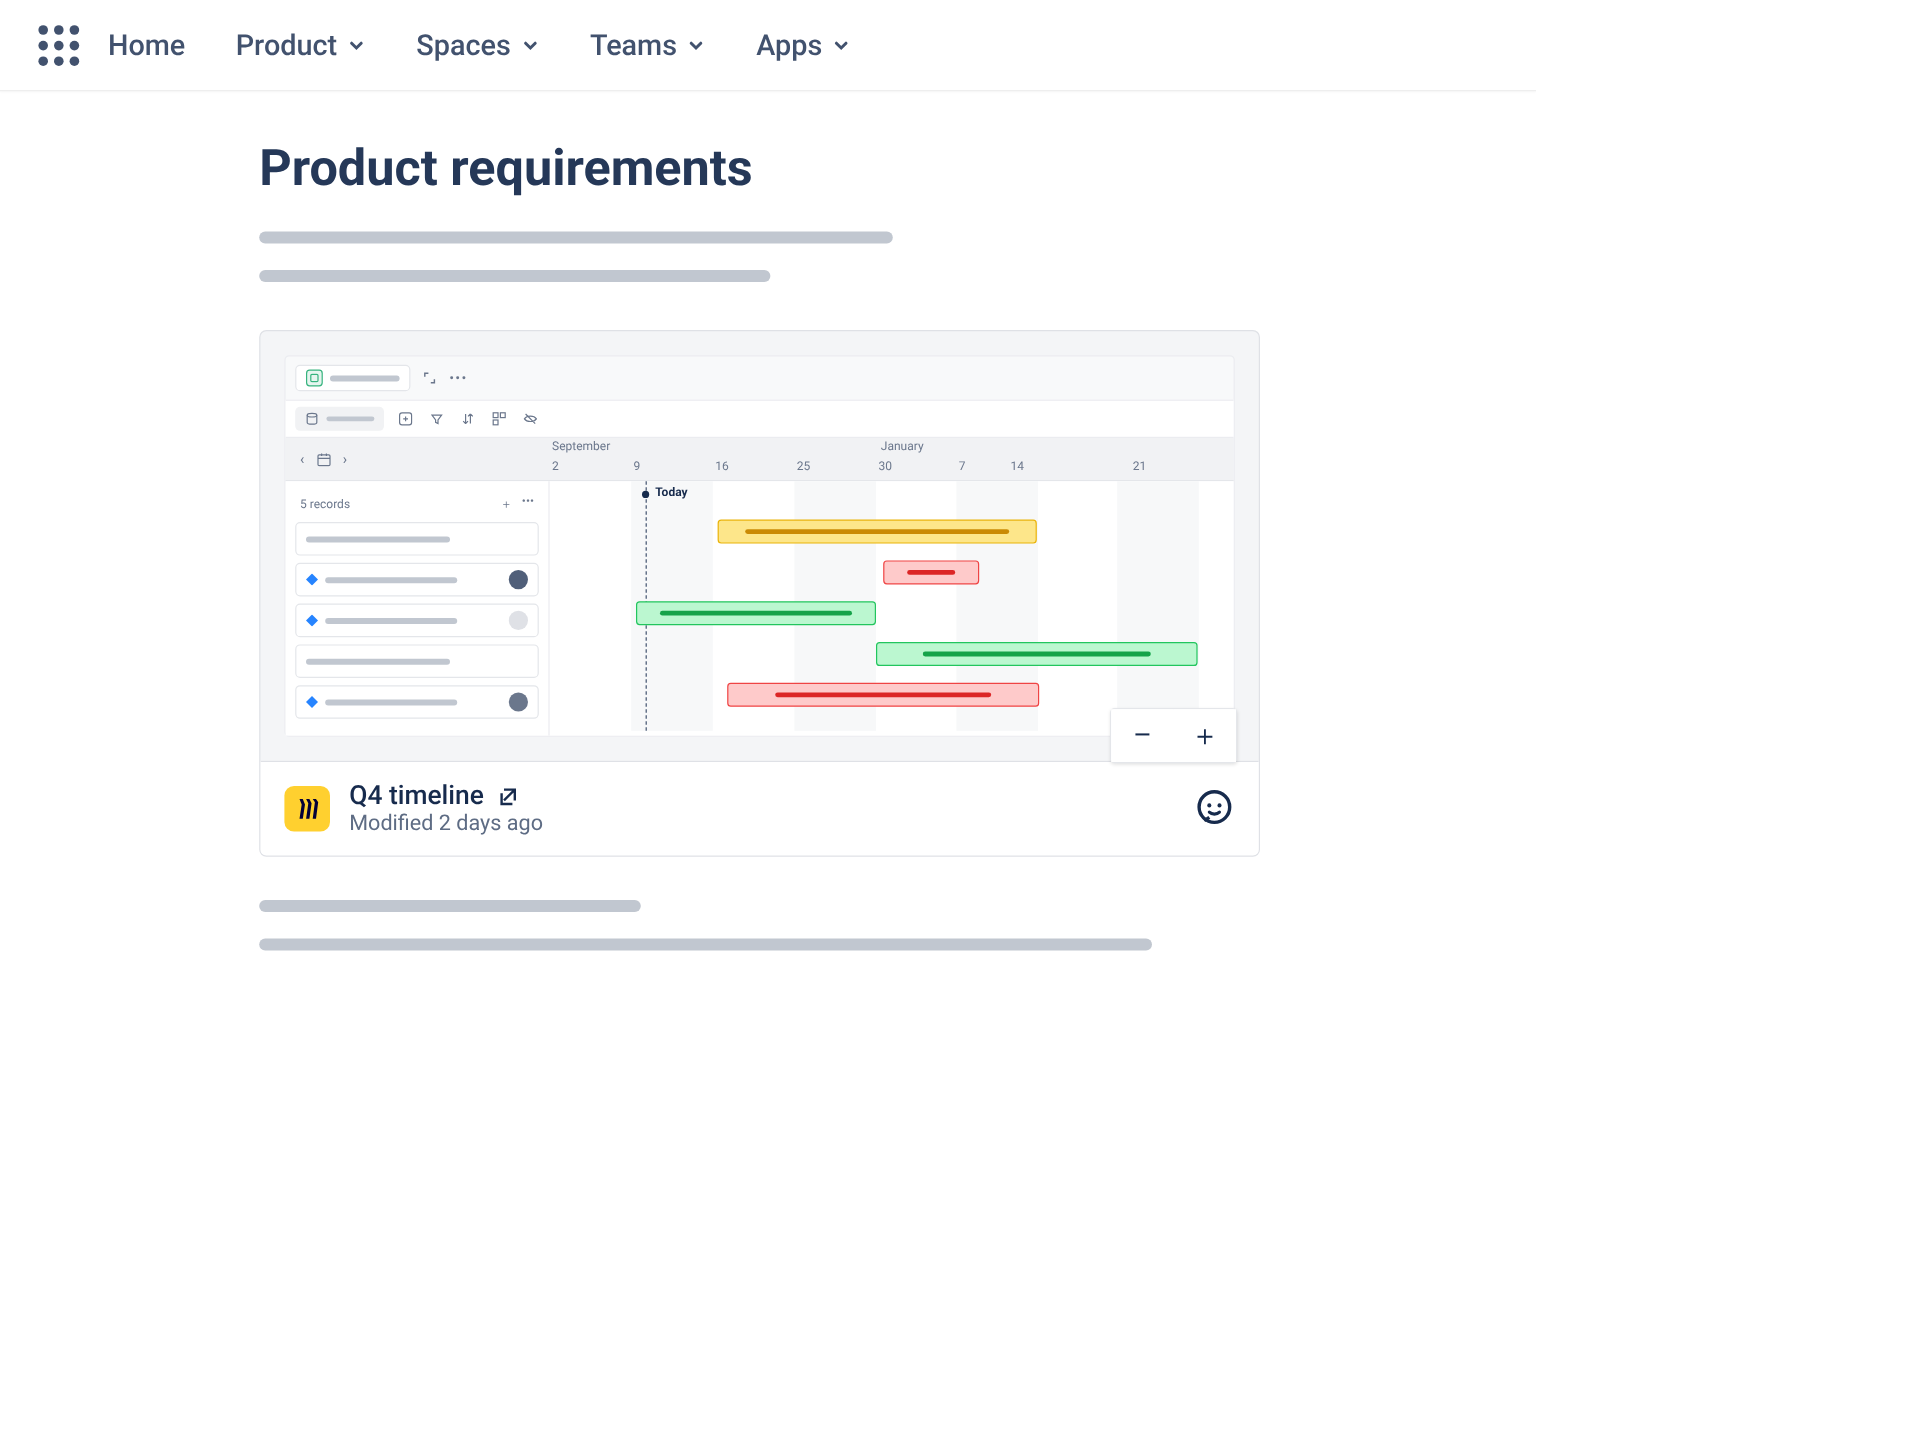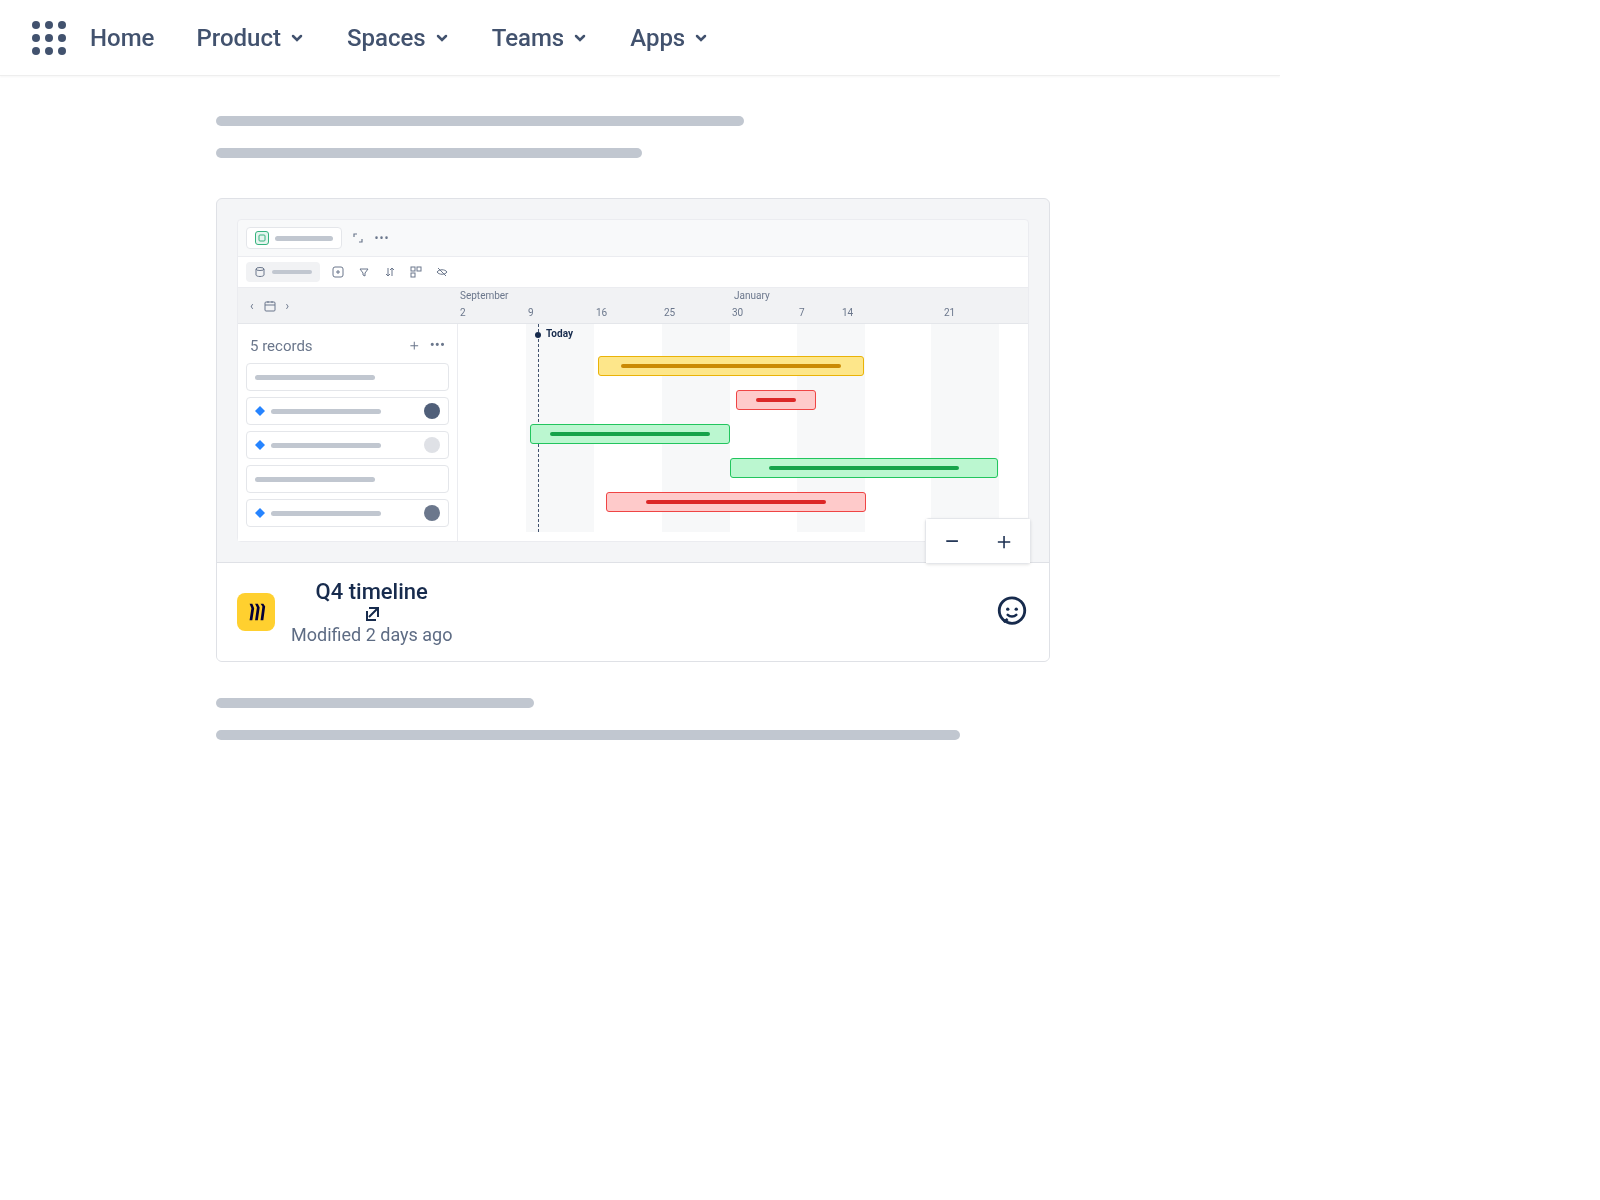--- a/index.html
+++ b/index.html
@@ -105,21 +105,21 @@
     width: 220px; display:flex; align-items:center; padding:0 12px; gap:10px; color:#6b778c;
   }
   .tiny-arrow { font-size:12px; cursor:pointer; }
   .timeline-header { flex:1; position:relative; font-size:10px; color:#6b778c; }
   .month-row { position:absolute; top:2px; left:0; right:0; height:14px; }
   .day-row { position:absolute; bottom:2px; left:0; right:0; height:14px; }
   .th-cell { position:absolute; }
 
   .board-body { display:flex; background:#fff; }
   .records-col { width:220px; border-right:1px solid #ebecf0; padding:8px; }
-  .records-head { display:flex; justify-content:space-between; align-items:center; font-size:15px; color:#6b778c; padding:4px 4px 8px 4px; }
+  .records-head { display:flex; justify-content:space-between; align-items:center; font-size:10px; color:#6b778c; padding:4px 4px 8px 4px; }
   .records-head-right { display:flex; gap:8px; color:#6b778c; }
   .rec {
     border:1px solid #e4e6ea; border-radius:4px; height:28px; margin-bottom:6px;
     display:flex; align-items:center; padding:0 8px; gap:6px;
   }
   .rec .ph { background:#c1c7d0; height:5px; border-radius:3px; flex:0 0 auto; }
   .rec .jira { width:10px;height:10px; }
   .rec .av { width:16px;height:16px;border-radius:50%; background:#8993a4; margin-left:auto; }
 
   .gantt-area { flex:1; position:relative; height: 208px; }
@@ -140,21 +140,21 @@
     width:52px; height:44px; border:none; background:#fff; font-size:24px; color:#172b4d; cursor:pointer;
   }
 
   
   .embed-footer {
     background:#fff; border-top:1px solid #dfe1e6; padding:16px 20px; display:flex; align-items:center; gap:16px;
   }
   .miro-icon {
     width:38px;height:38px;background:#ffd02f;border-radius:8px;display:flex;align-items:center;justify-content:center;
   }
-  .embed-title-row { display:flex; align-items:center; gap:0;flex-direction:column; }
+  .embed-title-row { display:flex; align-items:center; gap:10px; }
   .embed-title { font-size:22px; font-weight:500; color:#172b4d; }
   .embed-sub { font-size:18px; color:#5e6c84; margin-top:0; }
   .open-icon { cursor:pointer; }
   .comment-icon { margin-left:auto; cursor:pointer; }
 
   .post-lines { margin-top: 36px; }
 </style>
 </head>
 <body>
 
@@ -195,20 +195,21 @@
     <div class="nav-item">
       <span>Apps</span>
       <svg class="chev" viewBox="0 0 16 16">
           <path d="M4 6l4 4 4-4" stroke="#42526e" stroke-width="2.5" fill="none" stroke-linecap="round"></path>
         </svg>
     </div>
   </div>
 </div>
 
 <div class="page">
+  <h1 class="page-title">Product requirements</h1>
   <div class="placeholder-line" style="width:528px"></div>
   <div class="placeholder-line" style="width:426px"></div>
 
   <div class="embed">
     <div class="embed-body">
       <div class="board">
 
         <div class="board-top">
           <div class="pill">
             <div class="sq-icon">

